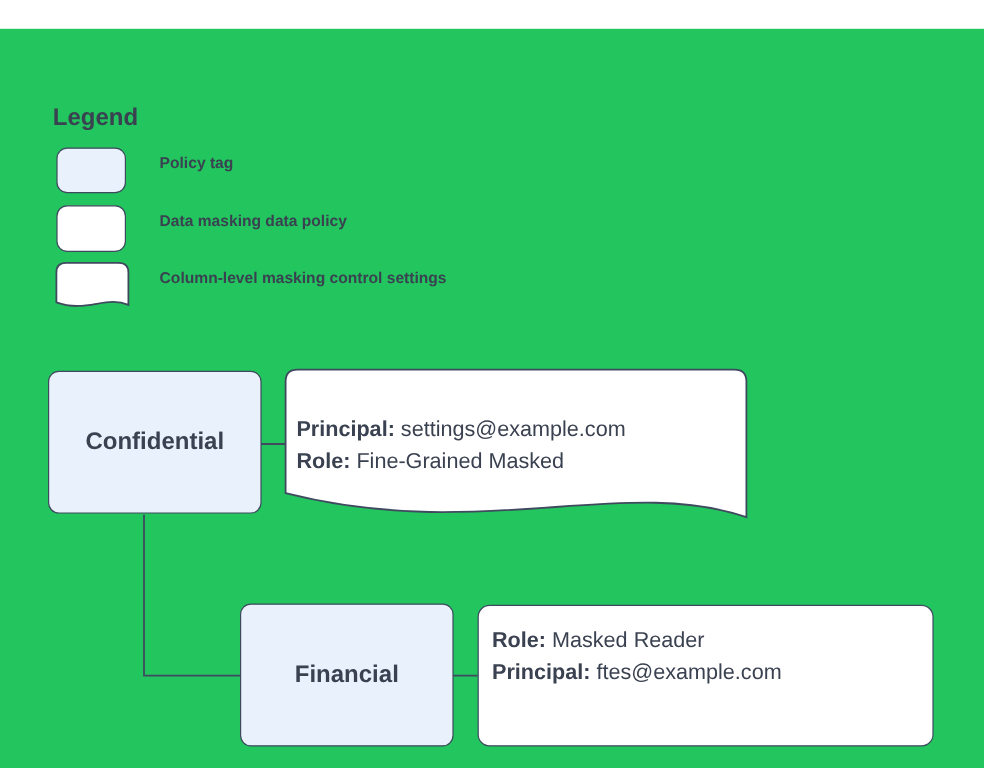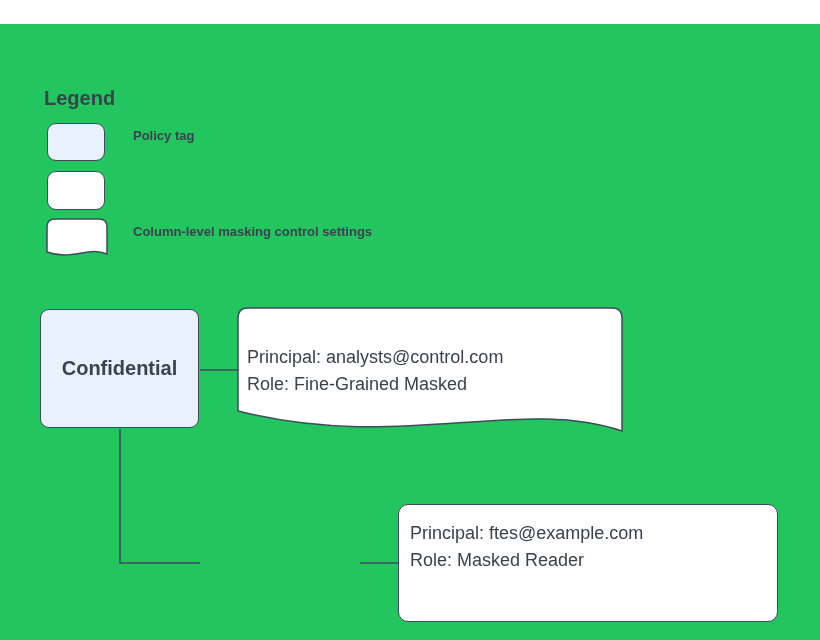--- a/index.html
+++ b/index.html
@@ -36,21 +36,21 @@
     width: 58px; height: 38px;
     border: 1.5px solid #3f4a5f;
     border-radius: 9px;
     box-sizing: border-box;
   }
   .swatch-blue { background: #e9f1fc; }
   .swatch-white { background: #ffffff; }
 
   
   .tag-box {
-    width: 159px; height: 119px;
+    width: 178px; height: 119px;
     background: #e9f1fc;
     border: 1.5px solid #3f4a5f;
     border-radius: 9px;
     box-sizing: border-box;
     display: flex;
     align-items: center;
     justify-content: center;
     font-size: 20px;
     font-weight: bold;
     color: #3a4150;
@@ -62,21 +62,21 @@
     border: 1.5px solid #3f4a5f;
     border-radius: 10px;
     box-sizing: border-box;
   }
   .doc-text {
     font-size: 18px;
     line-height: 27px;
     color: #3a4150;
     white-space: nowrap;
   }
-  .doc-text .lbl { font-weight: normal; }
+  .doc-text .lbl { font-weight: bold; }
 
   svg { display: block; }
   .shape-stroke {
     fill: #ffffff;
     stroke: #3f4a5f;
     stroke-width: 1.5;
   }
   .connector {
     stroke: #3f4a5f;
     stroke-width: 1.5;
@@ -87,20 +87,21 @@
 <body>
 
 <div id="canvas">
 
   <div class="abs legend-title">Legend</div>
 
   <div class="abs swatch swatch-blue" style="top:99px;"></div>
   <div class="abs legend-label" style="top:104px;">Policy tag</div>
 
   <div class="abs swatch swatch-white" style="top:147px; height:39px;"></div>
+  <div class="abs legend-label" style="top:152px;">Data masking data policy</div>
 
   <svg class="abs" style="left:45px; top:192px;" width="64" height="46" viewBox="0 0 64 46">
     <path class="shape-stroke" d="M 10 3 H 54 Q 62 3 62 11 V 38 C 43 30, 27 45, 2 36 V 11 Q 2 3 10 3 Z"></path>
   </svg>
   <div class="abs legend-label" style="top:200px;">Column-level masking control settings</div>
 
   <svg class="abs" style="left:0; top:0;" width="820" height="640" viewBox="0 0 820 640">
 
     <path class="shape-stroke" d="M 248 284 H 612 Q 622 284 622 294 V 407 C 520 372, 400 428, 238 387 V 294 Q 238 284 248 284 Z"></path>
 
@@ -109,24 +110,27 @@
     <polyline class="connector" points="120,405 120,539 200,539"></polyline>
 
     <line class="connector" x1="360" y1="539" x2="398" y2="539"></line>
   </svg>
 
   <div class="abs tag-box" style="left:40px; top:285px;">
     <span>Confidential</span>
   </div>
 
   <div class="abs doc-text" style="left:247px; top:320px;">
-    <div><span class="lbl">Principal:</span><span> analysts@control.com</span></div>
+    <div><span class="lbl">Principal:</span><span> settings@example.com</span></div>
     <div><span class="lbl">Role:</span><span> Fine-Grained Masked</span></div>
   </div>
 
+  <div class="abs tag-box" style="left:200px; top:479px;">
+    <span>Financial</span>
+  </div>
 
   <div class="abs policy-box"></div>
   <div class="abs doc-text" style="left:410px; top:496px;">
+    <div><span class="lbl">Role:</span><span> Masked Reader</span></div>
     <div><span class="lbl">Principal:</span><span> ftes@example.com</span></div>
-    <div><span class="lbl">Role:</span><span> Masked Reader</span></div>
   </div>
 
 </div>
 
 </body></html>

